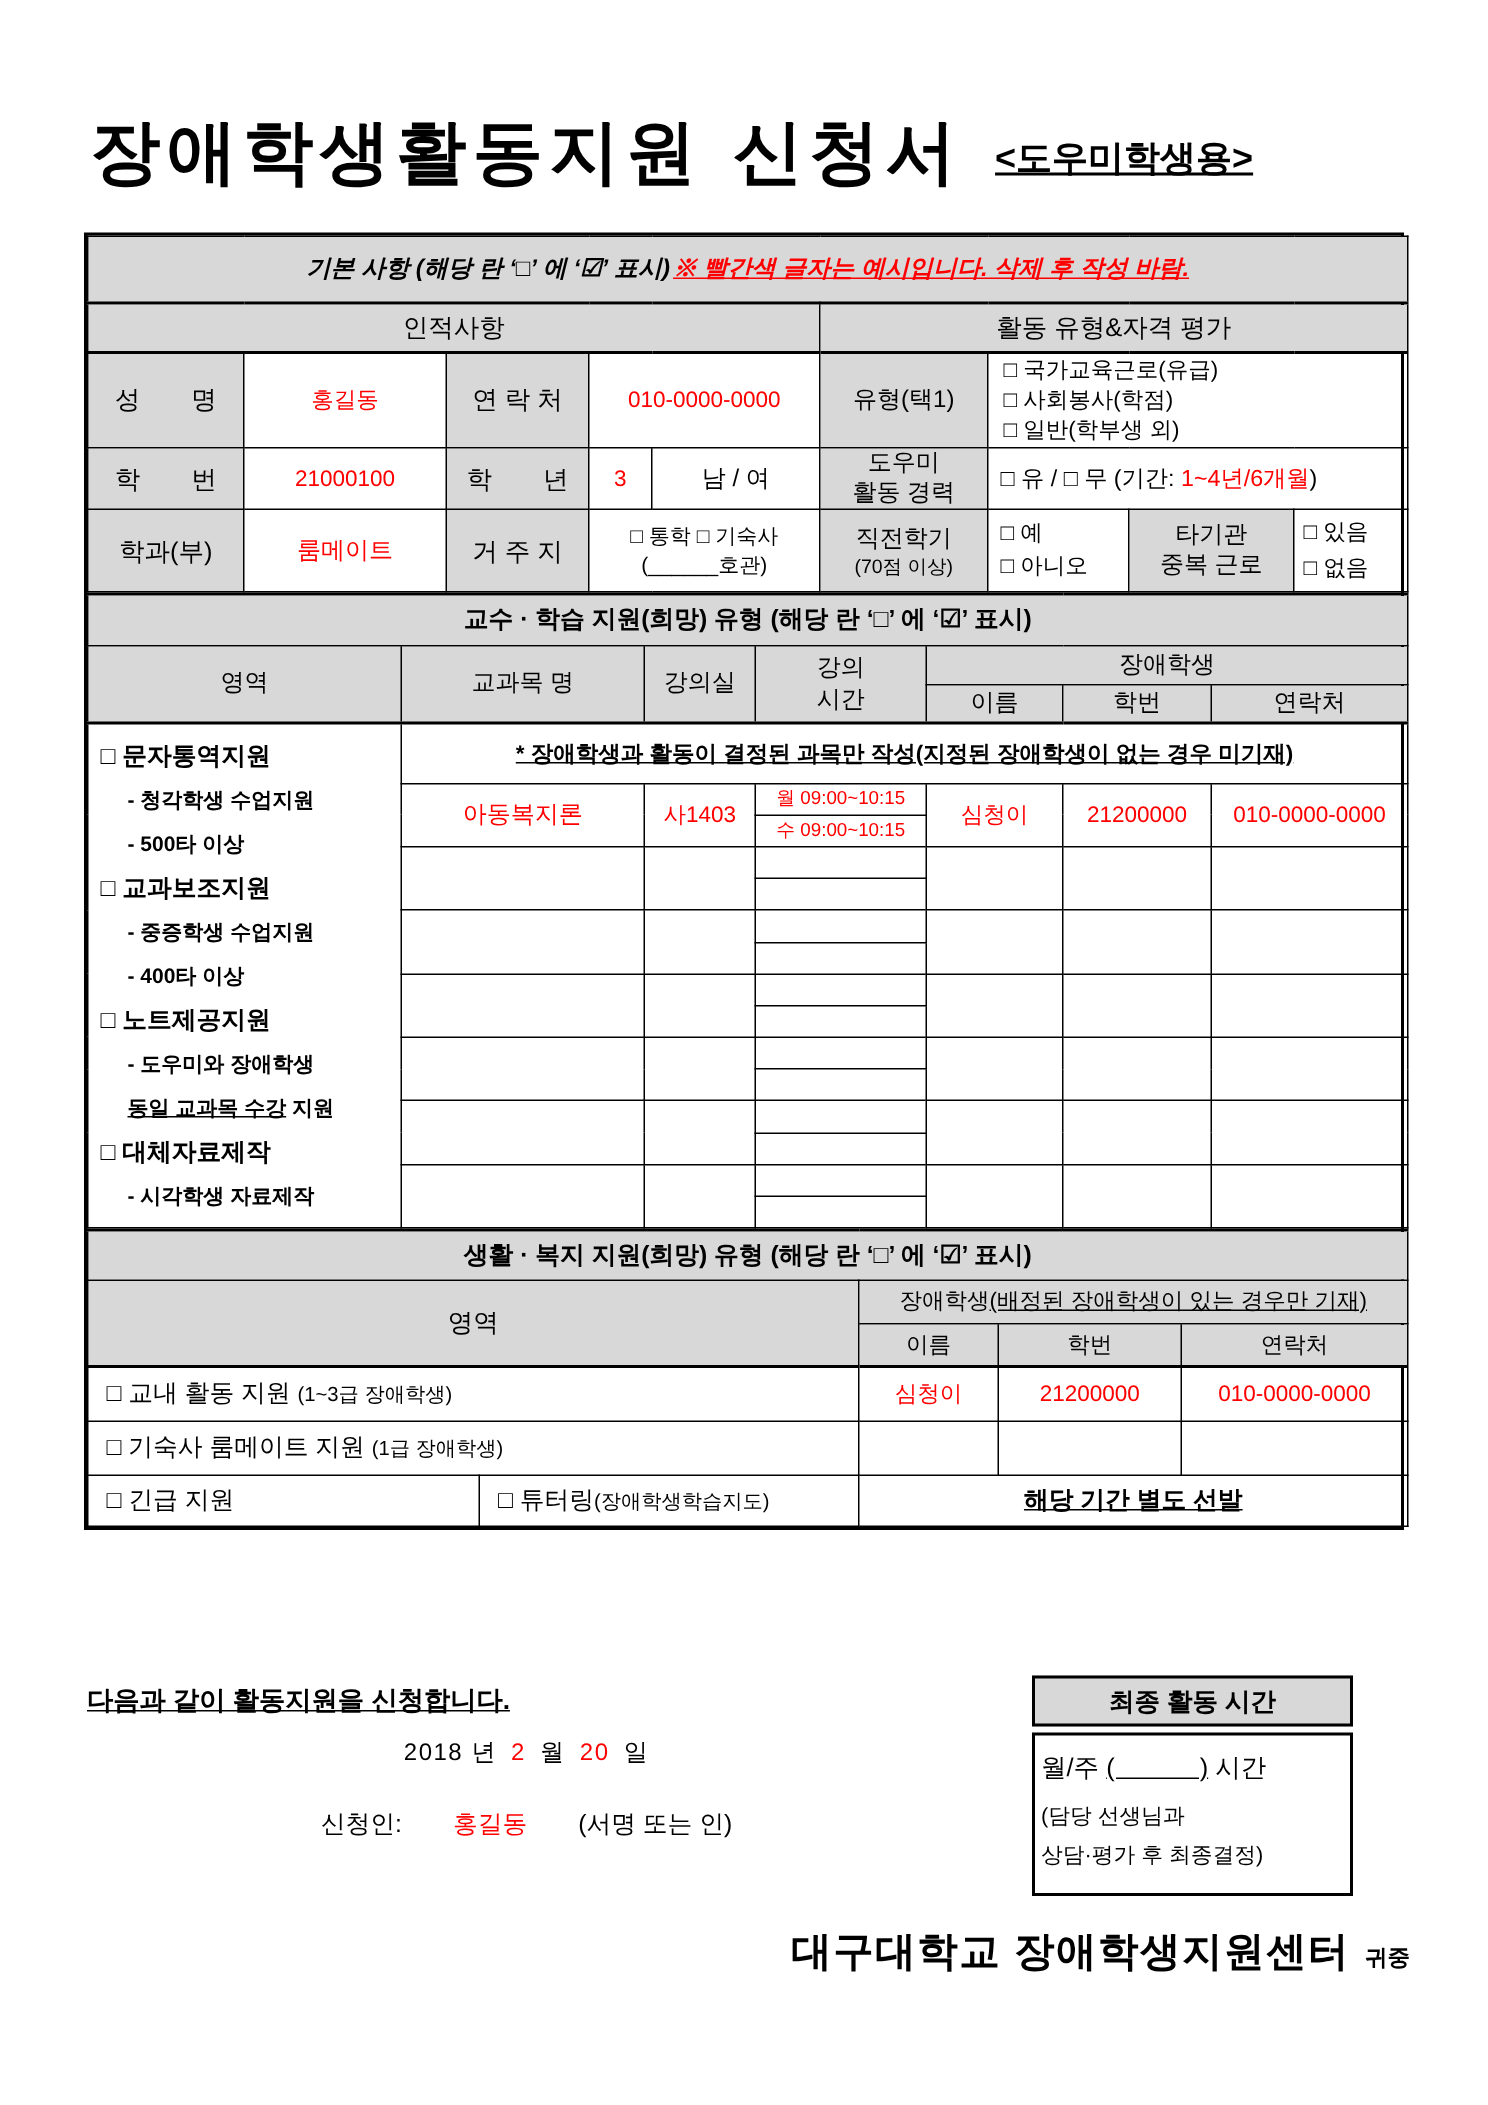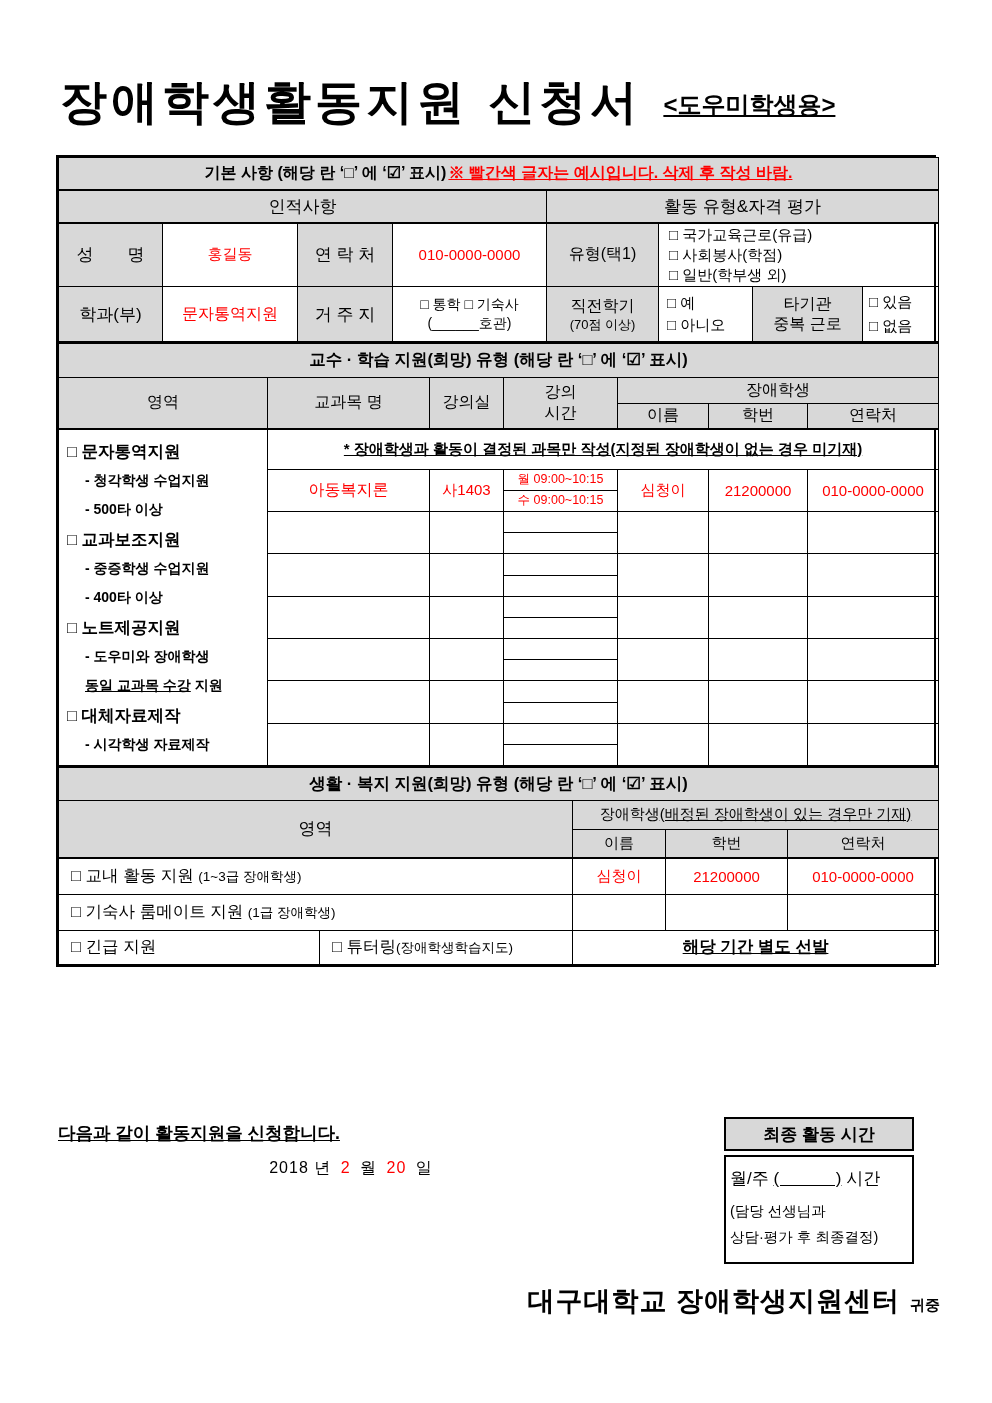--- a/index.html
+++ b/index.html
@@ -15,21 +15,21 @@
   
   .form{position:absolute;left:56px;top:155px;width:880px;border:2px solid #000;}
   table{border-collapse:collapse;width:100%;table-layout:fixed;}
   td{border:1px solid #000;padding:0;text-align:center;vertical-align:middle;font-size:15px;overflow:hidden;}
   .gray{background:var(--gray);}
   .red{color:var(--red);}
   .left{text-align:left;}
   .thickb{border-bottom:2px solid #000;}
 
   
-  .t1 .band td{height:32px;font-size:16px;}
+  .t1 .band td{height:44px;font-size:16px;font-style:italic;}
   .band-label{font-weight:600;font-size:16px;}
   .band-notice{color:var(--red);font-weight:bold;text-decoration:underline;margin-left:2px;}
   .t1 .hdr td{height:33px;font-size:17px;}
   .rowC td{height:64px;}
   .rowD td{height:41px;}
   .rowE td{height:55px;}
   .rowF td{height:119px;}
   .lbl{font-size:17px;}
   .val{font-size:15px;color:var(--red);}
   .optlist{text-align:left;padding-left:10px;font-size:15px;line-height:20px;}
@@ -63,21 +63,21 @@
   .t3 .cat{text-align:left;padding-left:12px;font-size:16.5px;white-space:nowrap;}
   .t3 .cat .sub{font-size:13.5px;}
   .sel{font-weight:bold;text-decoration:underline;font-size:16.5px;margin-top:20px;}
 
   
   .declaration{position:absolute;left:58px;top:1121px;font-size:17.5px;font-weight:bold;text-decoration:underline;}
   .date-line{position:absolute;left:56px;top:1158px;width:590px;text-align:center;font-size:16px;letter-spacing:1px;}
   .date-line .num{margin:0 4px;}
   .applicant-line{position:absolute;left:56px;top:1205px;width:590px;text-align:center;font-size:16.5px;}
   .applicant-line .gap{display:inline-block;width:34px;}
-  .final-box{position:absolute;left:724px;top:1117px;width:190px;}
+  .final-box{position:absolute;left:688px;top:1117px;width:214px;}
   .final-hdr{border:2px solid #000;background:var(--gray);height:34px;display:flex;align-items:center;justify-content:center;font-size:17px;font-weight:bold;}
   .final-body{border:2px solid #000;margin-top:4px;padding:10px 4px 12px 4px;}
   .final-line1{font-size:17px;margin-bottom:8px;}
   .final-line23{font-size:14.5px;line-height:26px;}
   .blank-paren{text-decoration:underline;}
 
   .footer{position:absolute;right:52px;top:1283px;display:flex;align-items:flex-end;gap:10px;margin-left:26px;}
   .footer .org{font-size:27px;font-weight:bold;letter-spacing:1px;white-space:nowrap;}
   .footer .suffix{font-size:15px;font-weight:bold;padding-bottom:4px;}
 </style>
@@ -120,23 +120,37 @@
         <td class="val">홍길동</td>
         <td class="gray lbl">연 락 처</td>
         <td colspan="2" class="val">010-0000-0000</td>
         <td class="gray lbl" style="font-size:16px">유형(택1)</td>
         <td colspan="3" class="optlist">
           <div>□ 국가교육근로(유급)</div>
           <div>□ 사회봉사(학점)</div>
           <div>□ 일반(학부생 외)</div>
         </td>
       </tr>
+      <tr class="rowD">
+        <td class="gray lbl">학　　번</td>
+        <td class="val">21000100</td>
+        <td class="gray lbl">학　　년</td>
+        <td class="val">3</td>
+        <td style="font-size:16px">남 / 여</td>
+        <td class="gray two-line">
+          <div>도우미</div>
+          <div>활동 경력</div>
+        </td>
+        <td colspan="3" class="left" style="padding-left:8px;font-size:15.5px">
+          <span>□ 유 / □ 무 (기간: </span><span class="red">1~4년/6개월</span><span>)</span>
+        </td>
+      </tr>
       <tr class="rowE">
         <td class="gray lbl">학과(부)</td>
-        <td class="val" style="font-size:16px">문자통역지원</td>
+        <td class="val" style="font-size:16px">룸메이트</td>
         <td class="gray lbl">거 주 지</td>
         <td colspan="2" class="resi">
           <div>□ 통학 □ 기숙사</div>
           <div>(______호관)</div>
         </td>
         <td class="gray">
           <div style="font-size:16px">직전학기</div>
           <div class="small2">(70점 이상)</div>
         </td>
         <td class="left" style="padding-left:8px;line-height:22px">
@@ -337,20 +351,23 @@
 
   <div class="date-line">
     <span>2018</span>
     <span>년</span>
     <span class="red num">2</span>
     <span>월</span>
     <span class="red num">20</span>
     <span>일</span>
   </div>
 
+  <div class="applicant-line">
+    <span>신청인:</span><span class="gap"></span><span class="red">홍길동</span><span class="gap"></span><span>(서명 또는 인)</span>
+  </div>
 
   <div class="final-box">
     <div class="final-hdr">최종 활동 시간</div>
     <div class="final-body">
       <div class="final-line1">
         <span>월/주 </span><span class="blank-paren">(&nbsp;&nbsp;&nbsp;&nbsp;&nbsp;&nbsp;&nbsp;&nbsp;&nbsp;&nbsp;&nbsp;&nbsp;)</span><span> 시간</span>
       </div>
       <div class="final-line23">(담당 선생님과</div>
       <div class="final-line23">상담·평가 후 최종결정)</div>
     </div>

